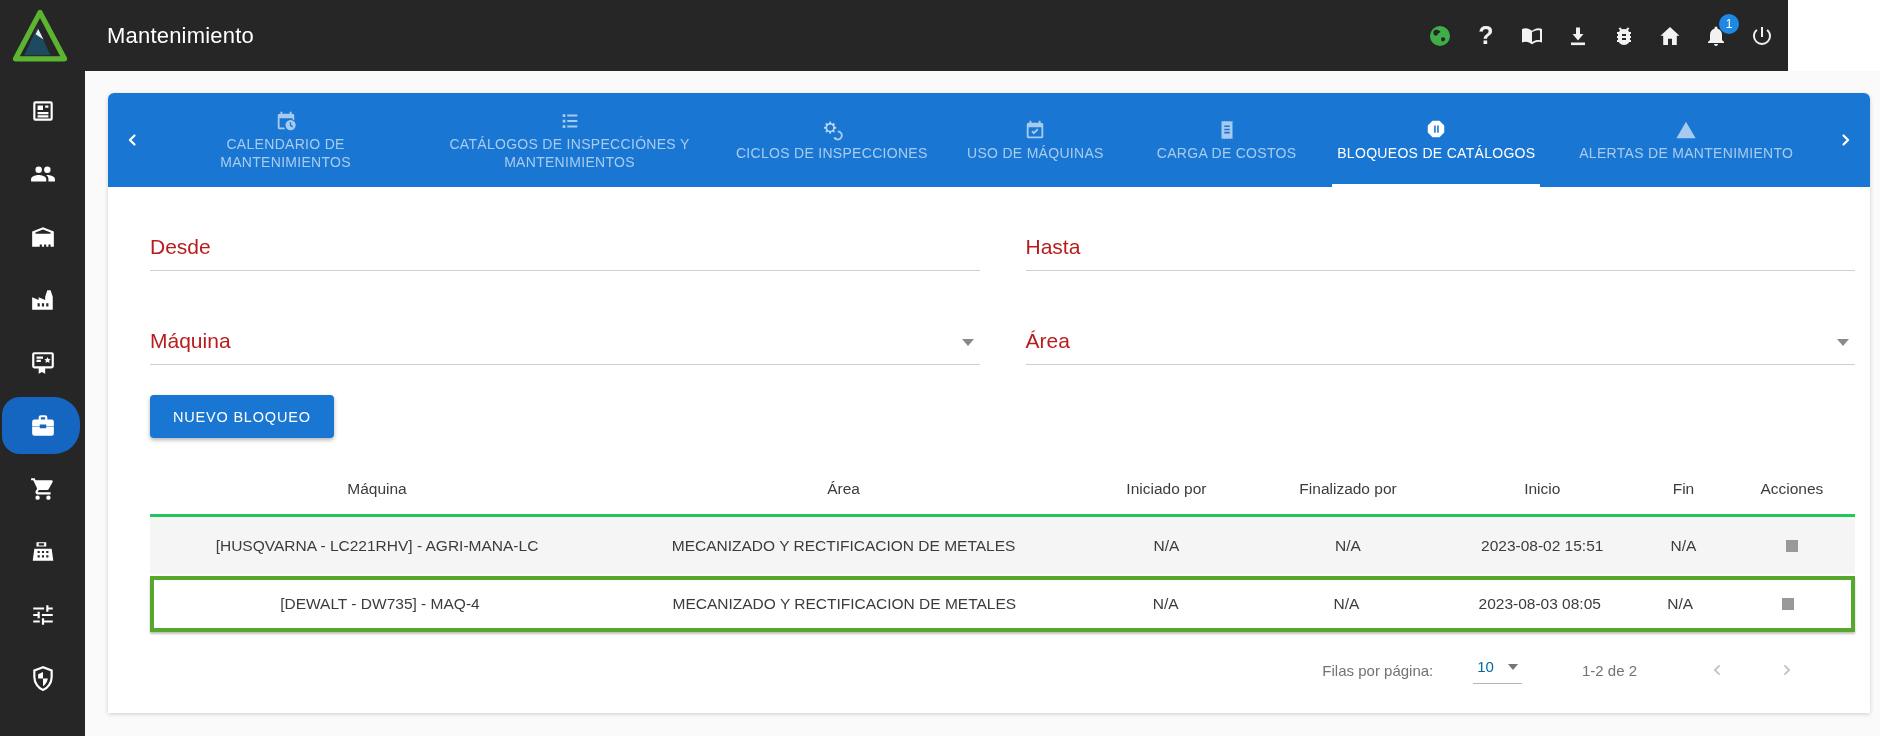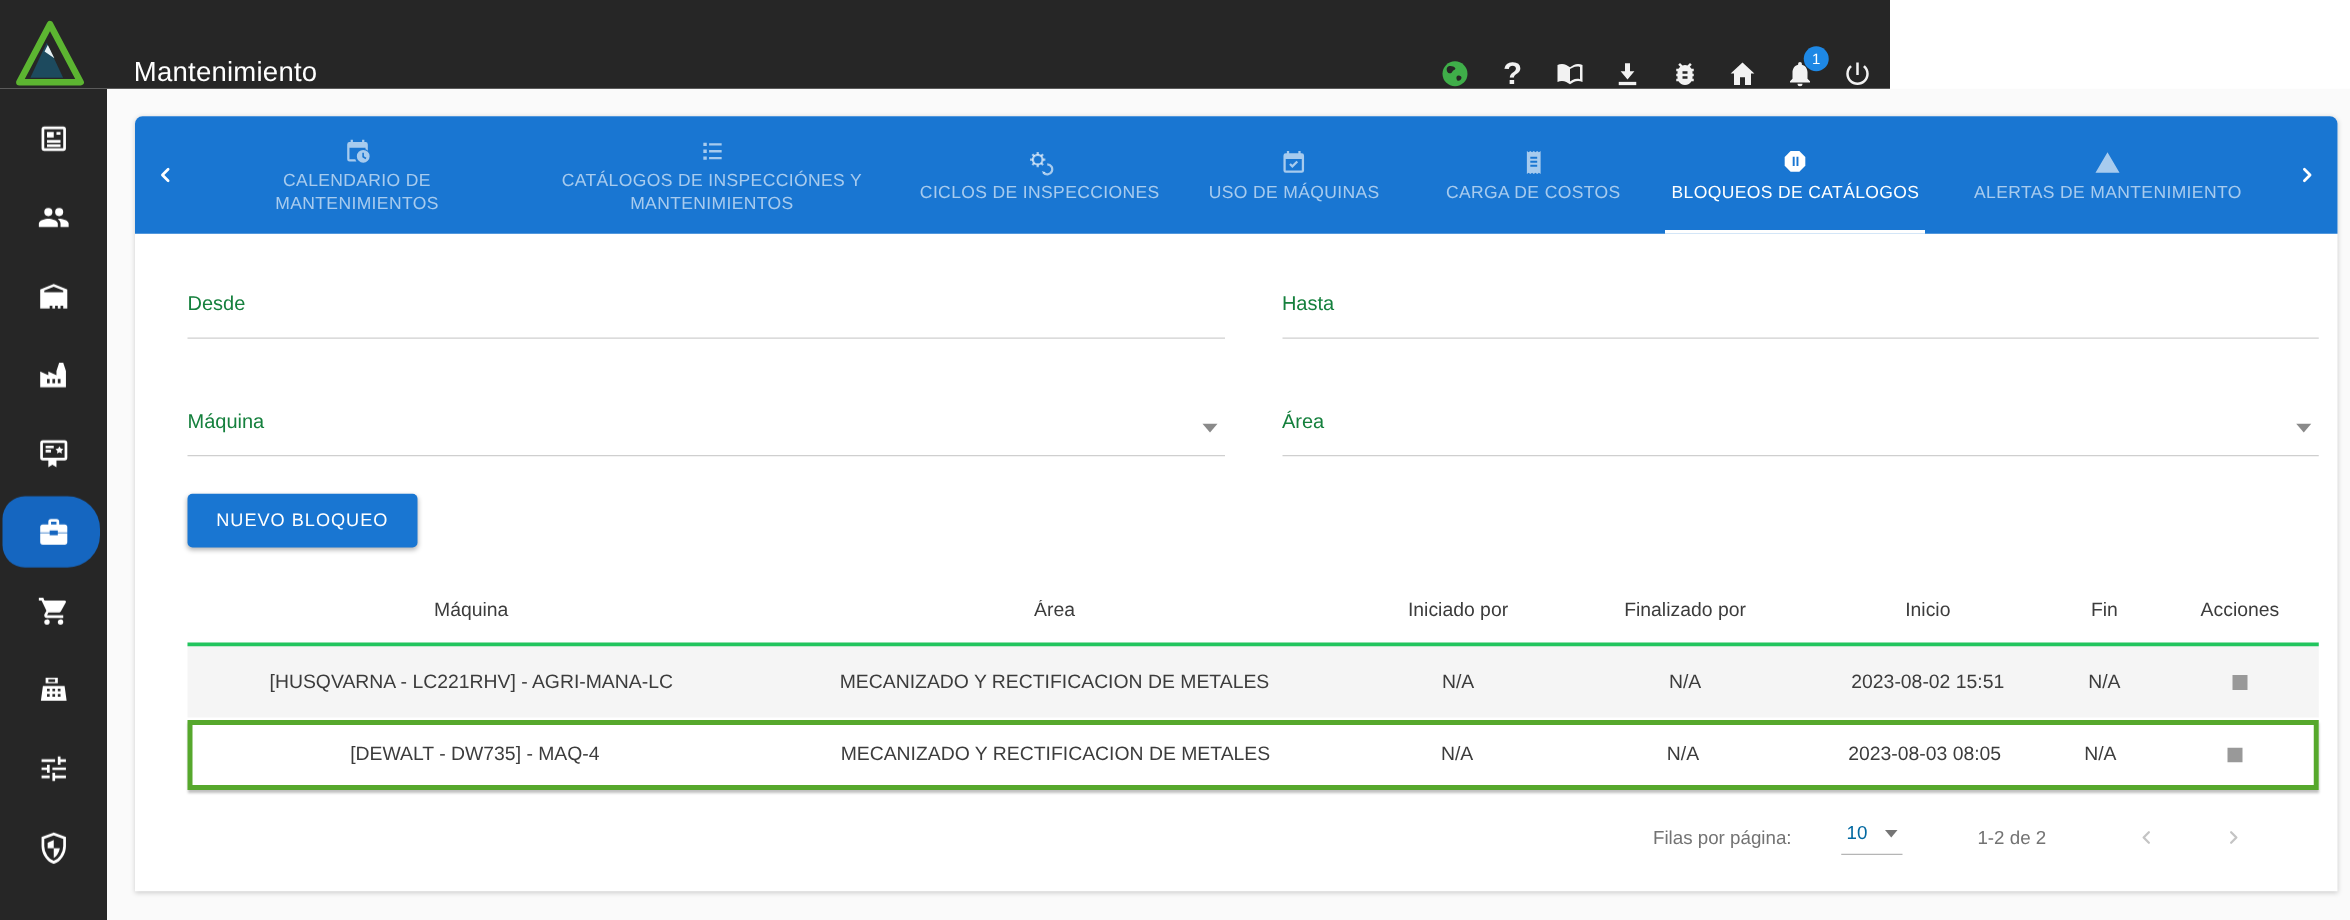--- a/index.html
+++ b/index.html
@@ -4,22 +4,22 @@
 <style>
   :root{
     --topbar-bg:#262626; --primary-blue:#1976d2; --pill-blue:#1566c0;
     --highlight-green:#56a82c; --row-alt:#f5f5f5; --badge-blue:#1e88e5;
     --globe-green:#3fae49; --inactive-tab:rgba(255,255,255,.62);
   }
   *{margin:0;padding:0;box-sizing:border-box}
   html,body{width:1880px;height:736px;overflow:hidden;background:#fff;
     font-family:"Liberation Sans","DejaVu Sans",sans-serif;}
   
-  .topbar{position:fixed;top:0;left:0;width:1512px;height:71px;background:var(--topbar-bg);
-    display:flex;align-items:flex-end;z-index:30}
+  .topbar{position:fixed;top:0;left:0;width:1788px;height:71px;background:var(--topbar-bg);
+    display:flex;align-items:center;z-index:30}
   .logo{width:56px;height:56px;margin-left:12px;display:flex;align-items:center;justify-content:center}
   .app-title{color:#fff;font-size:22px;font-weight:500;margin-left:39px;letter-spacing:.2px}
   .topbar-icons{margin-left:auto;margin-right:14px;display:flex;align-items:center;gap:22px}
   .tb-icon{width:24px;height:24px;color:#f2f2f2;position:relative;display:flex;
     align-items:center;justify-content:center;cursor:pointer}
   .tb-icon svg{width:24px;height:24px}
   .help-glyph{font-size:25px;font-weight:700;color:#f2f2f2;line-height:1}
   .badge{position:absolute;top:-10px;right:-11px;min-width:20px;height:20px;border-radius:10px;
     background:var(--badge-blue);color:#fff;font-size:12px;display:flex;align-items:center;
     justify-content:center;padding:0 4px}
@@ -46,21 +46,21 @@
   .tab svg{width:22px;height:22px;flex:none}
   .tab.active{color:#fff}
   .tab.active::after{content:"";position:absolute;left:10px;right:10px;bottom:0;height:3px;background:#fff}
   
   .content{padding:0 15px 0 42px}
   .filter-row{display:grid;grid-template-columns:1fr 1fr;column-gap:46px}
   .filter-row.first{margin-top:38px}
   .filter-row.second{margin-top:48px}
   .field{height:46px;display:flex;align-items:flex-start;justify-content:space-between;
     border-bottom:1px solid #cfcfcf;cursor:text}
-  .field .flabel{color:#15803d;font-size:16px;padding-top:10px}
+  .field .flabel{color:#b91c1c;font-size:21px;padding-top:10px}
   .field.select{cursor:pointer}
   .caret{width:0;height:0;border-left:6px solid transparent;border-right:6px solid transparent;
     border-top:7px solid #8a8a8a;margin-top:20px;margin-right:6px}
   
   .btn-primary{margin-top:30px;height:43px;padding:0 23px;background:var(--primary-blue);
     color:#fff;border:none;border-radius:4px;font-size:14.5px;font-weight:500;letter-spacing:.8px;
     box-shadow:0 2px 4px rgba(0,0,0,.3);cursor:pointer;font-family:inherit}
   
   .table{margin-top:26px}
   .trow{display:grid;grid-template-columns:450fr 475fr 165fr 195fr 190fr 90fr 125fr;align-items:center}

